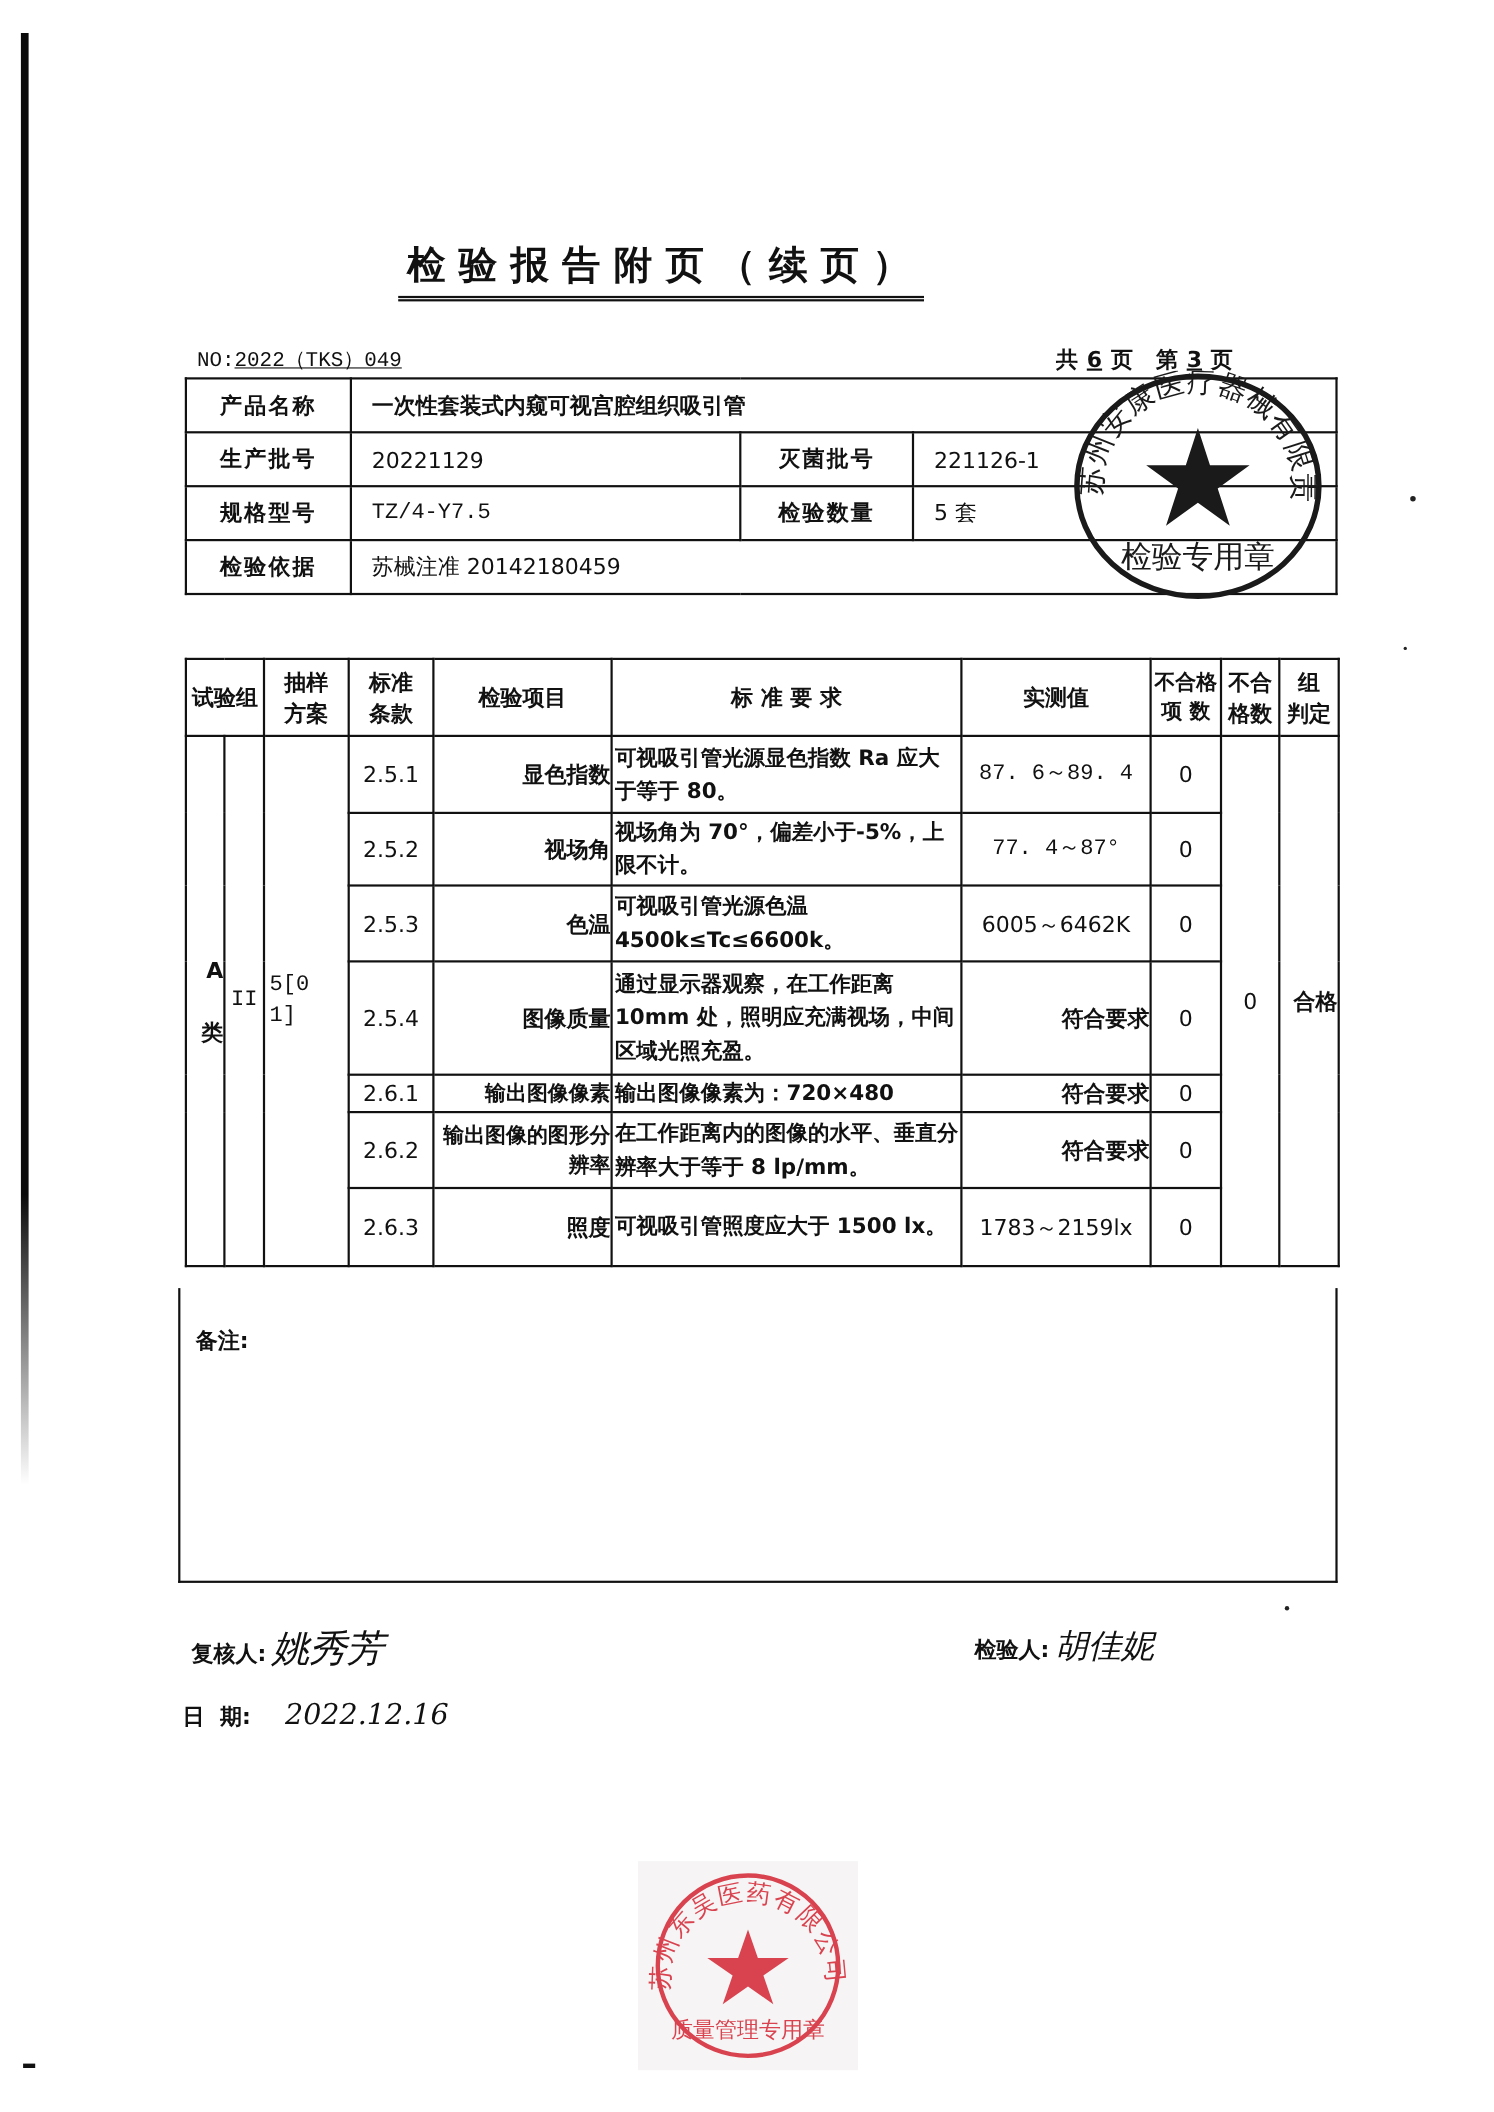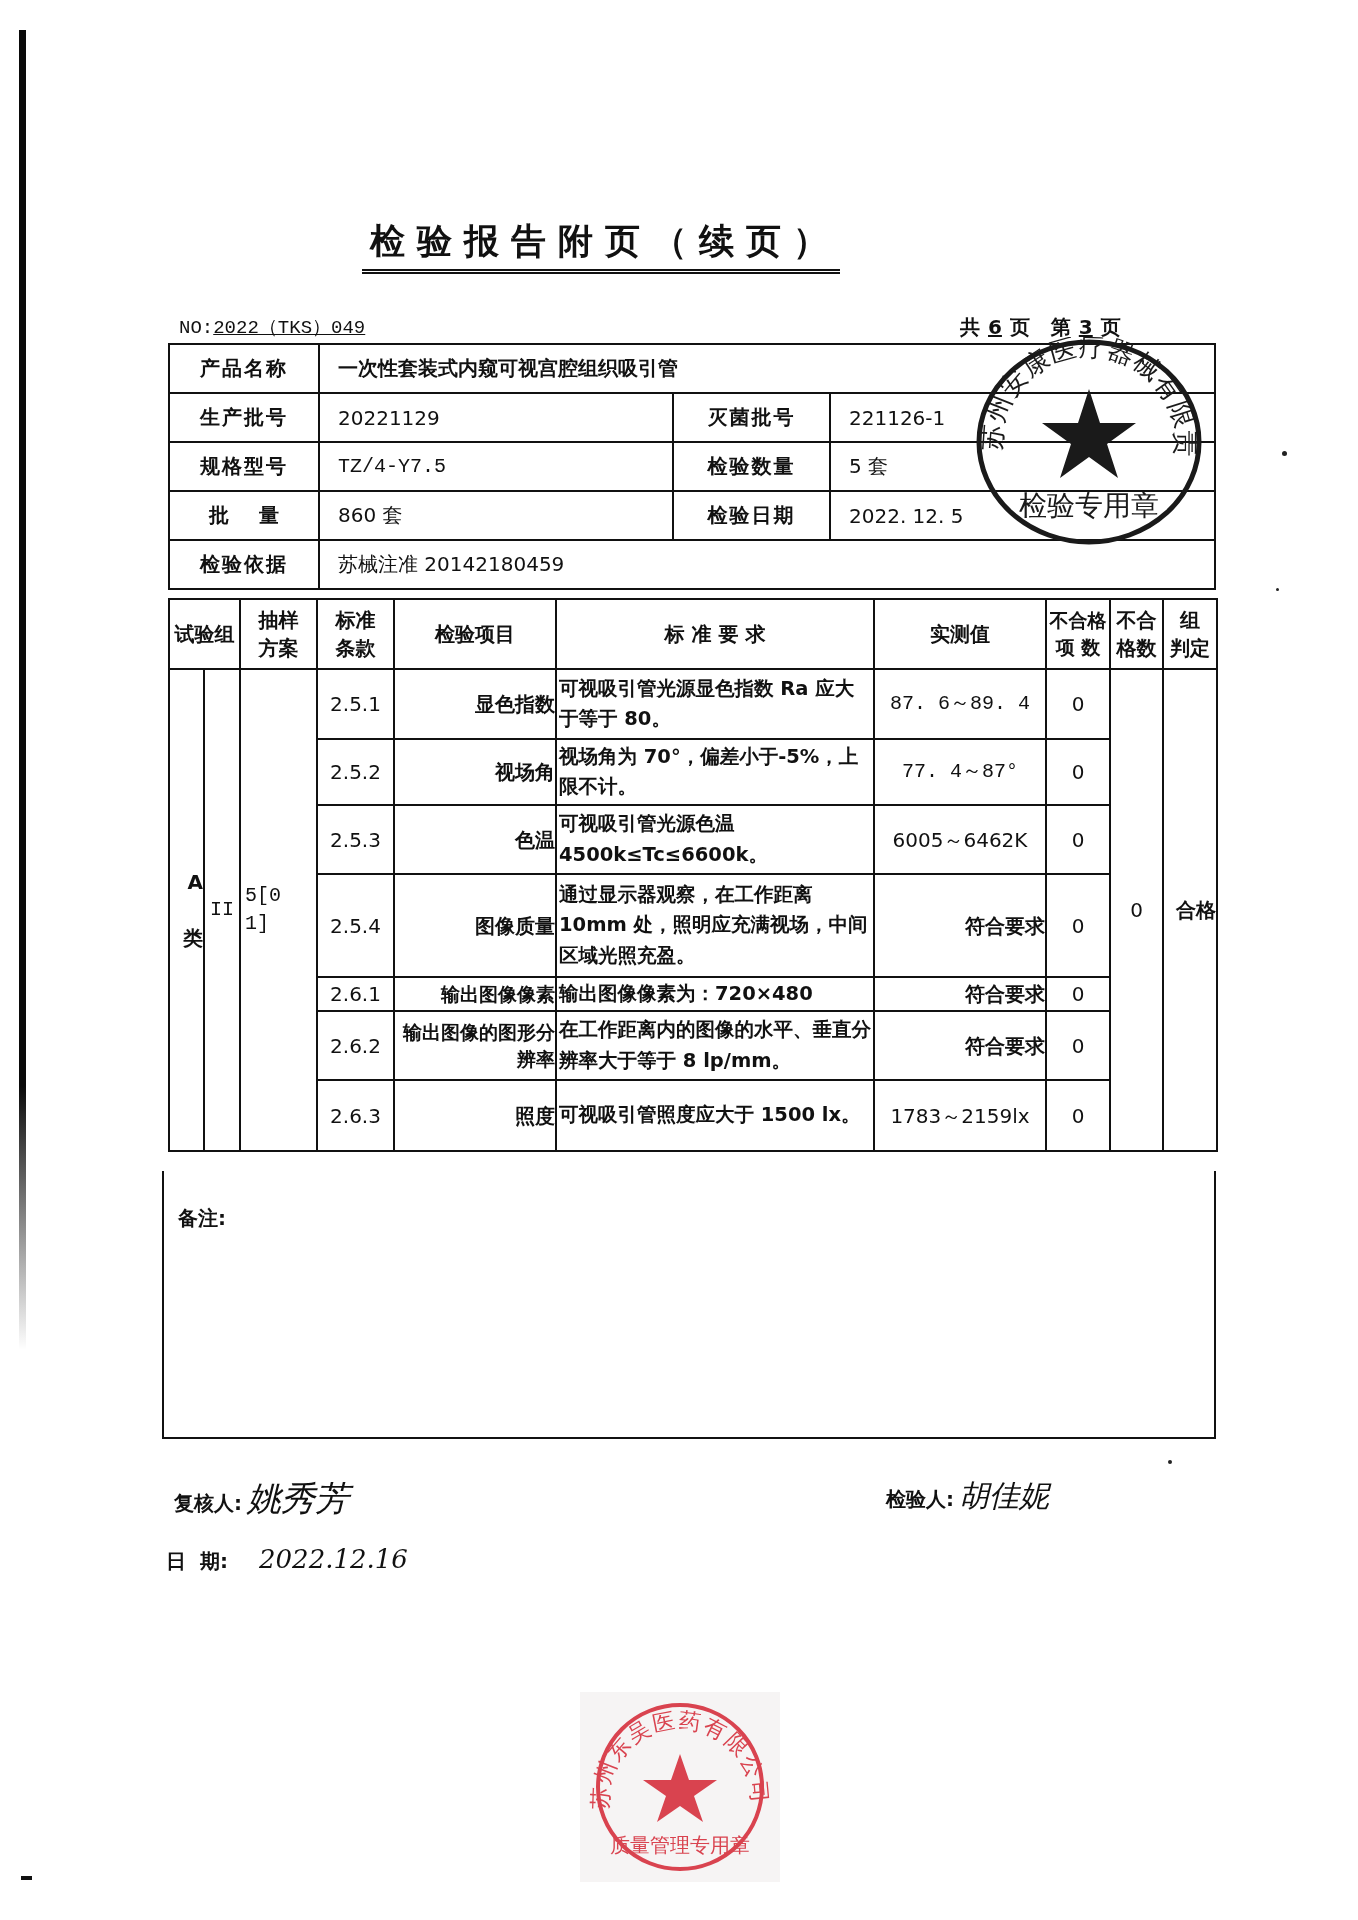--- a/index.html
+++ b/index.html
@@ -84,26 +84,20 @@
     <td class="lbl">生产批号</td>
     <td>20221129</td>
     <td class="lbl">灭菌批号</td>
     <td>221126-1</td>
   </tr>
   <tr>
     <td class="lbl">规格型号</td>
     <td style="font-family:'Liberation Mono','DejaVu Sans Mono',monospace;">TZ/4-Y7.5</td>
     <td class="lbl">检验数量</td>
     <td>5 套</td>
-  </tr>
-  <tr>
-    <td class="lbl lbl-sp">批量</td>
-    <td>860 套</td>
-    <td class="lbl">检验日期</td>
-    <td>2022. 12. 5</td>
   </tr>
   <tr>
     <td class="lbl">检验依据</td>
     <td colspan="3">苏械注准 20142180459</td>
   </tr>
 </tbody>
   </table>
 
 <table class="insp">
   <colgroup>

